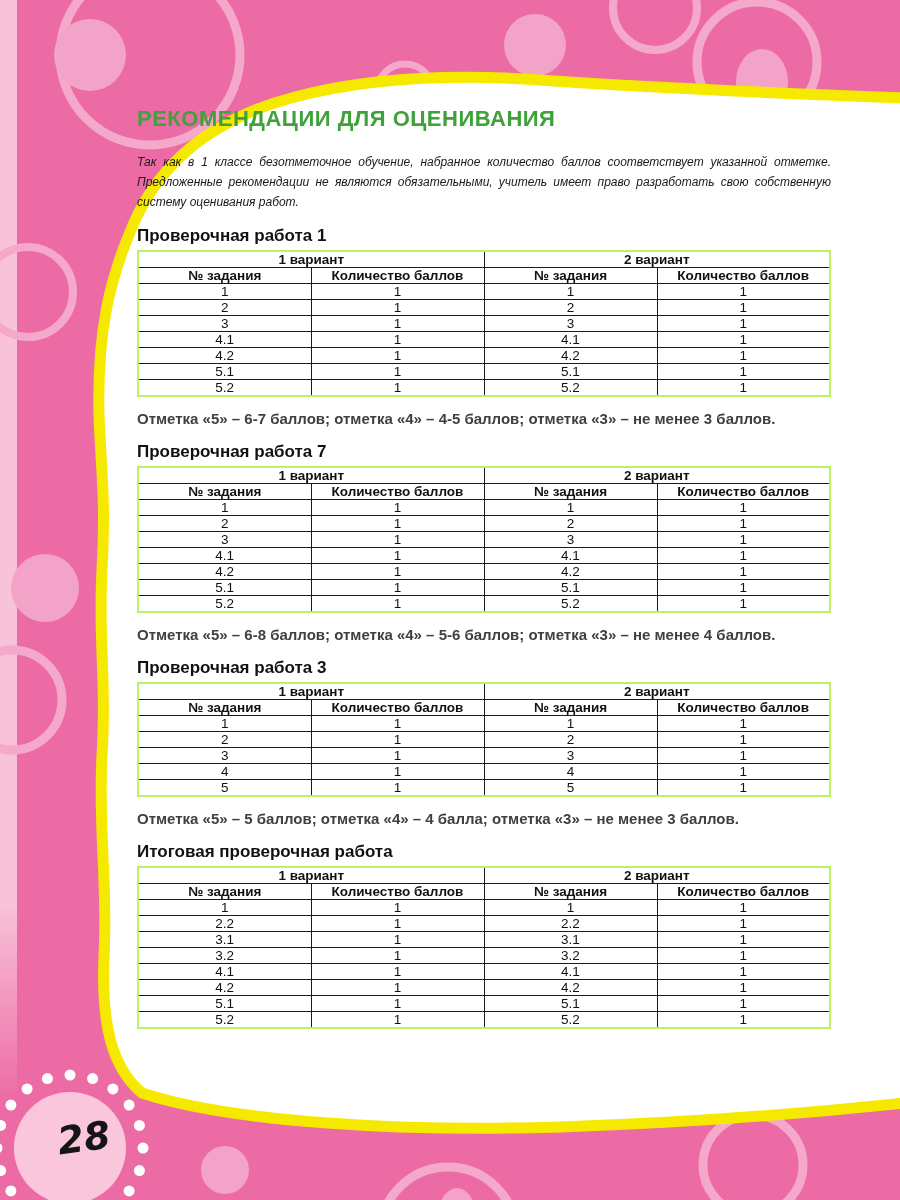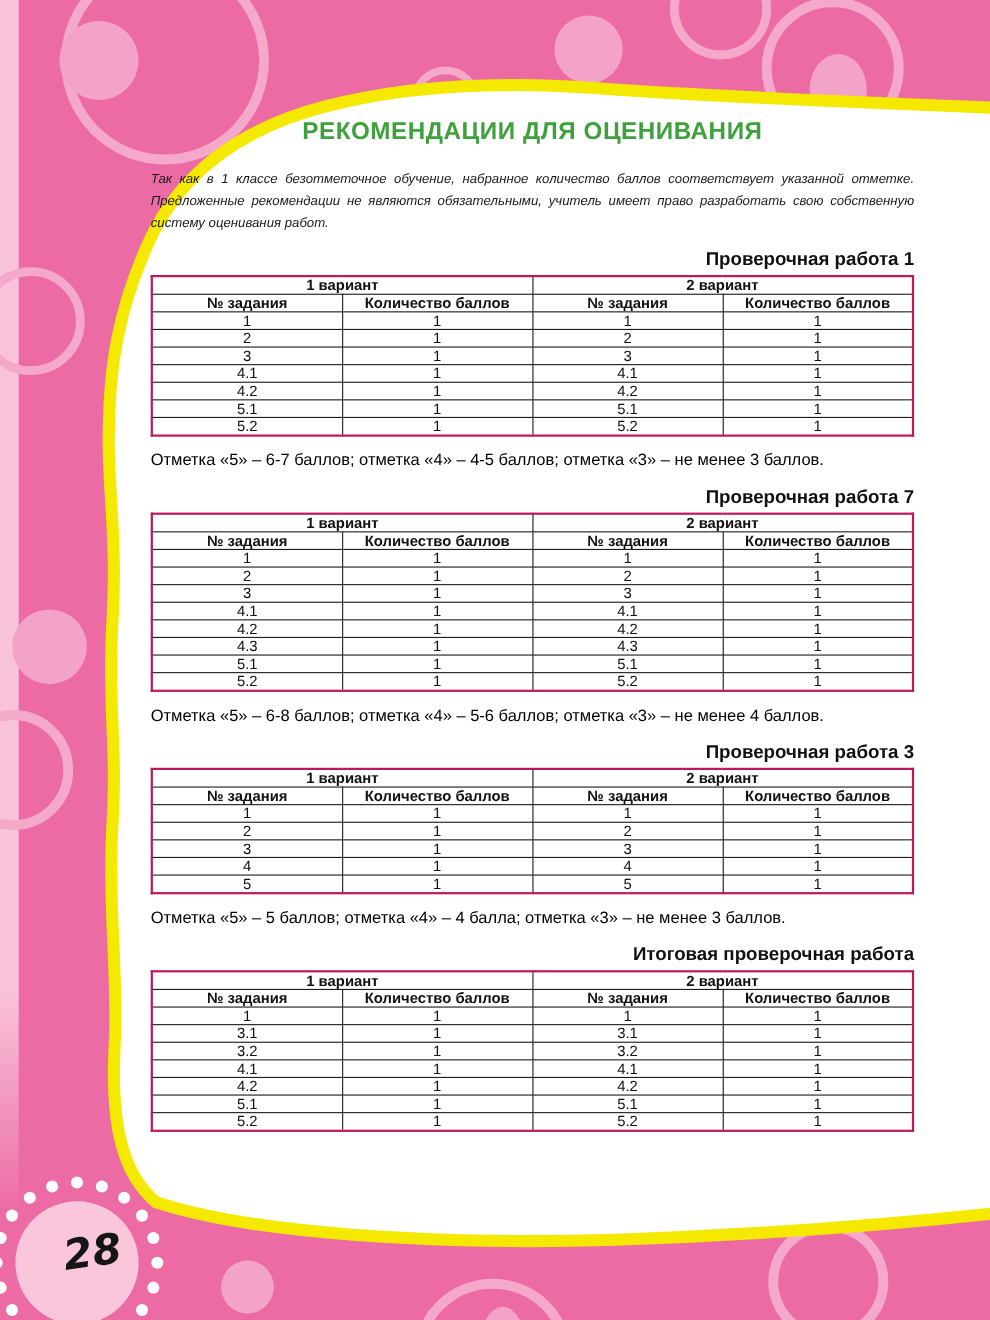--- a/index.html
+++ b/index.html
@@ -8,47 +8,47 @@
     background:#ed6ba4;
     font-family:"Liberation Sans", sans-serif;
     -webkit-font-smoothing:antialiased;
   }
   #bg{position:absolute;left:0;top:0;width:900px;height:1200px;display:block;}
   .content{
     position:absolute;left:137px;top:106px;width:694px;
     color:#111;
   }
   .page-title{
-    margin:0;text-align:center;
+    margin:0;
     font-size:22px;font-weight:bold;letter-spacing:.5px;
     color:#3ea13b;line-height:26px;
   }
   .intro{
     margin:20px 0 0 0;
     font-style:italic;font-size:12px;line-height:20px;
     text-align:justify;color:#1a1a1a;
   }
   .sec-heading{
-    margin:14px 0 4px 0;text-align:right;
+    margin:14px 0 4px 0;text-align:left;
     font-size:17px;font-weight:bold;line-height:20px;color:#111;
   }
   table.score-table{
     width:694px;border-collapse:collapse;table-layout:fixed;
-    border:2px solid #be185d;
+    border:2px solid #bef264;
   }
   table.score-table th, table.score-table td{
     border:1px solid #1a1a1a;
     text-align:center;vertical-align:middle;
     font-size:13.5px;line-height:15px;padding:0;
     height:15px;color:#111;
   }
   table.score-table th{font-weight:bold;}
   table.score-table col{width:25%;}
   .note{
-    margin:12px 0 0 0;font-size:15px;line-height:19px;color:#000000;
+    margin:12px 0 0 0;font-size:15px;line-height:19px;color:#404040;font-weight:bold;
   }
   .page-number{
     position:absolute;left:44px;top:1116px;width:80px;
     text-align:center;
     font-size:38px;font-weight:bold;font-style:italic;
     color:#151515;transform:rotate(-8deg);
     font-family:"DejaVu Sans", sans-serif;
   }
 </style>
 </head>
@@ -245,26 +245,20 @@
               <td>4.1</td>
               <td>1</td>
             </tr>
             <tr>
               <td>4.2</td>
               <td>1</td>
               <td>4.2</td>
               <td>1</td>
             </tr>
             <tr>
-              <td>4.3</td>
-              <td>1</td>
-              <td>4.3</td>
-              <td>1</td>
-            </tr>
-            <tr>
               <td>5.1</td>
               <td>1</td>
               <td>5.1</td>
               <td>1</td>
             </tr>
             <tr>
               <td>5.2</td>
               <td>1</td>
               <td>5.2</td>
               <td>1</td>
@@ -350,20 +344,26 @@
           <th class="col-points">Количество баллов</th>
           <th class="col-task">№ задания</th>
           <th class="col-points">Количество баллов</th>
         </tr>
       </thead>
       <tbody>
             <tr>
               <td>1</td>
               <td>1</td>
               <td>1</td>
+              <td>1</td>
+            </tr>
+            <tr>
+              <td>2.2</td>
+              <td>1</td>
+              <td>2.2</td>
               <td>1</td>
             </tr>
             <tr>
               <td>3.1</td>
               <td>1</td>
               <td>3.1</td>
               <td>1</td>
             </tr>
             <tr>
               <td>3.2</td>

